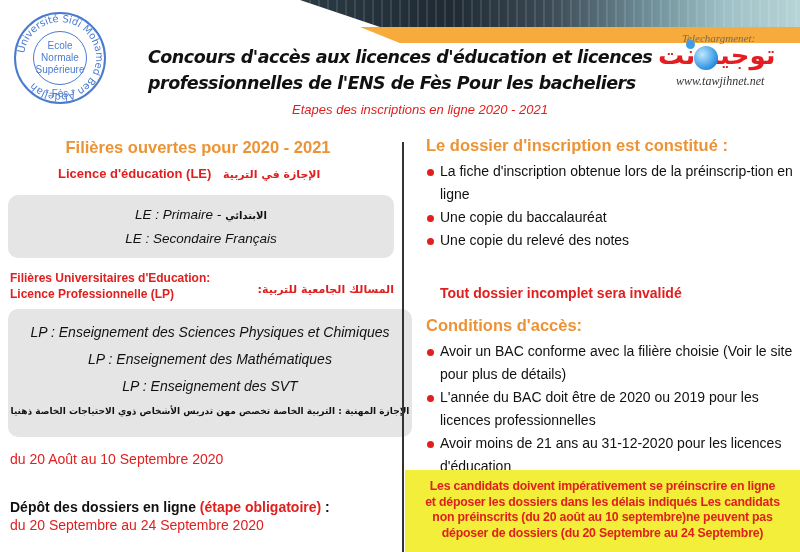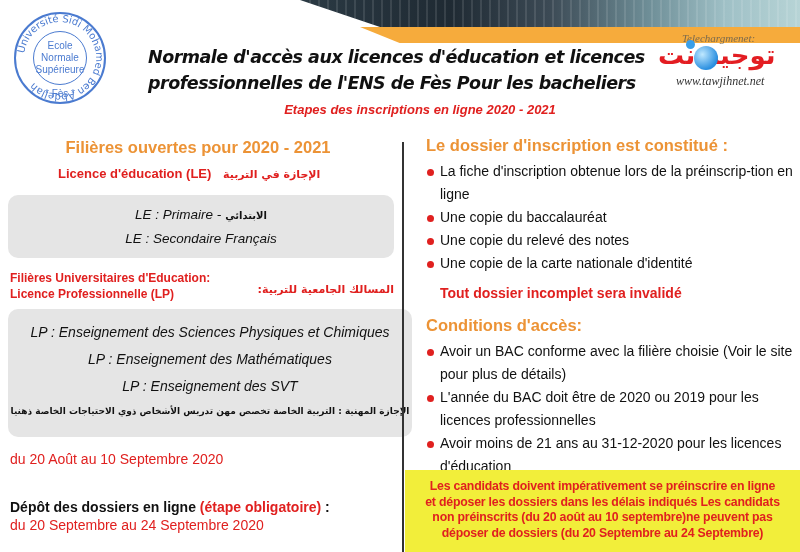--- a/index.html
+++ b/index.html
@@ -42,21 +42,21 @@
 
   
   .title {
     position: absolute; left: 148px; top: 44px; width: 520px;
     font-family: "DejaVu Sans", sans-serif; font-weight: bold; font-style: italic;
     font-size: 17.5px; line-height: 26px; color: #111;
     letter-spacing: -0.5px;
   }
   .subtitle {
     position: absolute; left: 250px; top: 102px; width: 340px; text-align: center;
-    font-weight: bold; font-style: italic; font-size: 13px; color: #e0201f;
+    font-weight: normal; font-style: italic; font-size: 13px; color: #e0201f;
   }
 
   
   .logo { position: absolute; left: 652px; top: 30px; width: 132px; height: 62px; }
   .logo-dl { position: absolute; left: 30px; top: 2px; font-family: "Liberation Serif", serif; font-style: italic; font-size: 11px; color: #7b6a4d; }
   .logo-ar { position: absolute; left: 6px; top: 10px; font-family: "DejaVu Sans", sans-serif; font-size: 26px; color: #e31d22; font-weight: bold; direction: rtl; }
   .logo-ball { position: absolute; left: 42px; top: 16px; width: 24px; height: 24px; border-radius: 50%; background: radial-gradient(circle at 35% 35%, #bfe8ff, #2a8fe0 70%); }
   .logo-ball2 { position: absolute; left: 34px; top: 10px; width: 9px; height: 9px; border-radius: 50%; background: #3a9fe8; }
   .logo-url { position: absolute; left: 24px; top: 44px; font-family: "Liberation Serif", serif; font-style: italic; font-size: 12px; color: #333; }
 
@@ -125,21 +125,21 @@
   </svg>
   <div class="seal-inner">
     <span>Ecole</span>
     <span>Normale</span>
     <span>Supérieure</span>
   </div>
   <div style="position:absolute;left:0;top:74px;width:88px;text-align:center;color:#4b7bd0;font-size:10px;">* Fès *</div>
 </div>
 
 <div class="title">
-  <div>Normale d'accès aux licences d'éducation et licences</div>
+  <div>Concours d'accès aux licences d'éducation et licences</div>
   <div>professionnelles de l'ENS de Fès Pour les bacheliers</div>
 </div>
 <div class="subtitle">Etapes des inscriptions en ligne 2020 - 2021</div>
 
 <div class="logo">
   <div class="logo-dl">Telechargmenet:</div>
   <div class="logo-ar">توجيه نت</div>
   <div class="logo-ball2"></div>
   <div class="logo-ball"></div>
   <div class="logo-url">www.tawjihnet.net</div>
@@ -188,21 +188,20 @@
   <div class="rng">du 20 Septembre au 24 Septembre 2020</div>
 </div>
 
 <div class="divider"></div>
 
 <div class="r-head rh1 sec-orange">Le dossier d'inscription est constitué :</div>
 <ul class="blist bl1">
   <li>La fiche d'inscription obtenue lors de la préinscrip-tion en ligne</li>
   <li>Une copie du baccalauréat</li>
   <li>Une copie du relevé des notes</li>
-  <li>Une copie de la carte nationale d'identité</li>
 </ul>
 <div class="invalid">Tout dossier incomplet sera invalidé</div>
 
 <div class="r-head rh2 sec-orange">Conditions d'accès:</div>
 <ul class="blist bl2">
   <li>Avoir un BAC conforme avec la filière choisie (Voir le site pour plus de détails)</li>
   <li>L'année du BAC doit être de 2020 ou 2019 pour les licences professionnelles</li>
   <li>Avoir moins de 21 ans au 31-12-2020 pour les licences d'éducation</li>
 </ul>
 

